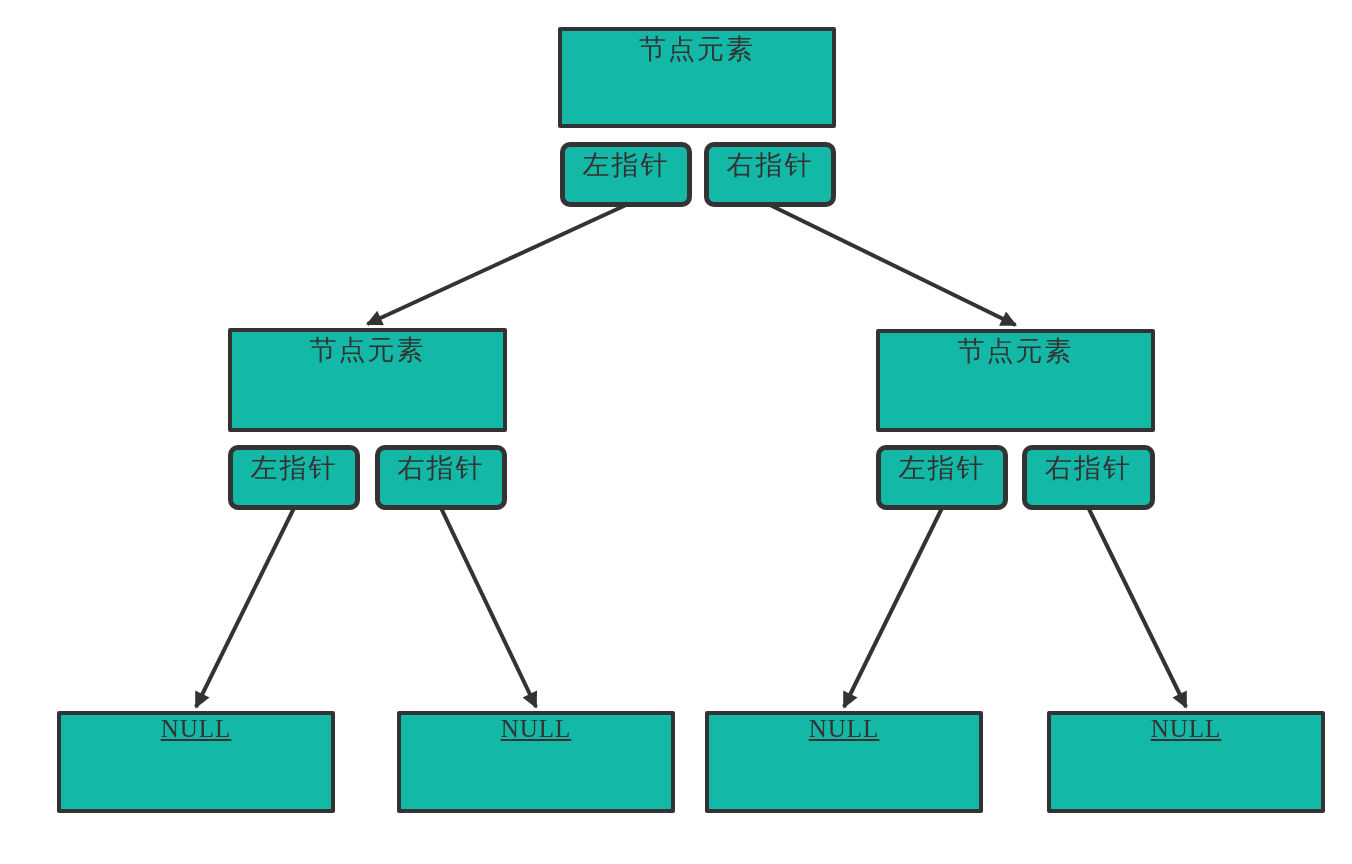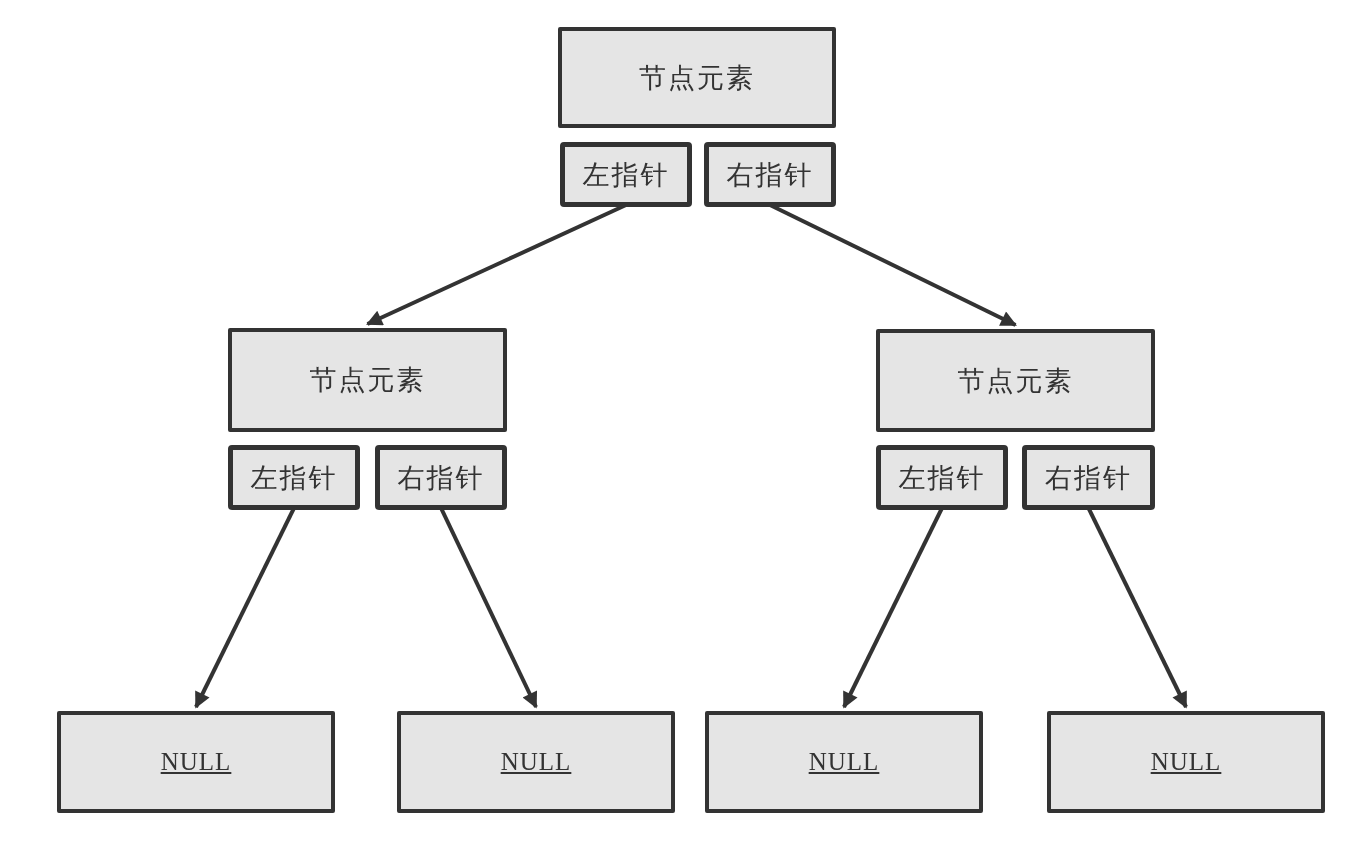--- a/index.html
+++ b/index.html
@@ -19,34 +19,33 @@
     position: absolute;
     left: 0;
     top: 0;
     width: 1352px;
     height: 864px;
     pointer-events: none;
   }
   .box {
     position: absolute;
     box-sizing: border-box;
-    background: #e5e5e5;
+    background: #14b8a6;
     border: 4px solid #333333;
     display: flex;
-    align-items: center;
     justify-content: center;
     color: #333333;
   }
   .node-box {
     border-radius: 2px;
     font-size: 27px;
     letter-spacing: 2px;
   }
   .ptr-box {
-    border-radius: 4px;
+    border-radius: 10px;
     border-width: 5px;
     font-size: 27px;
     letter-spacing: 2px;
   }
   .null-box {
     border-radius: 2px;
     font-size: 25px;
     letter-spacing: 1px;
     text-decoration: underline;
   }

